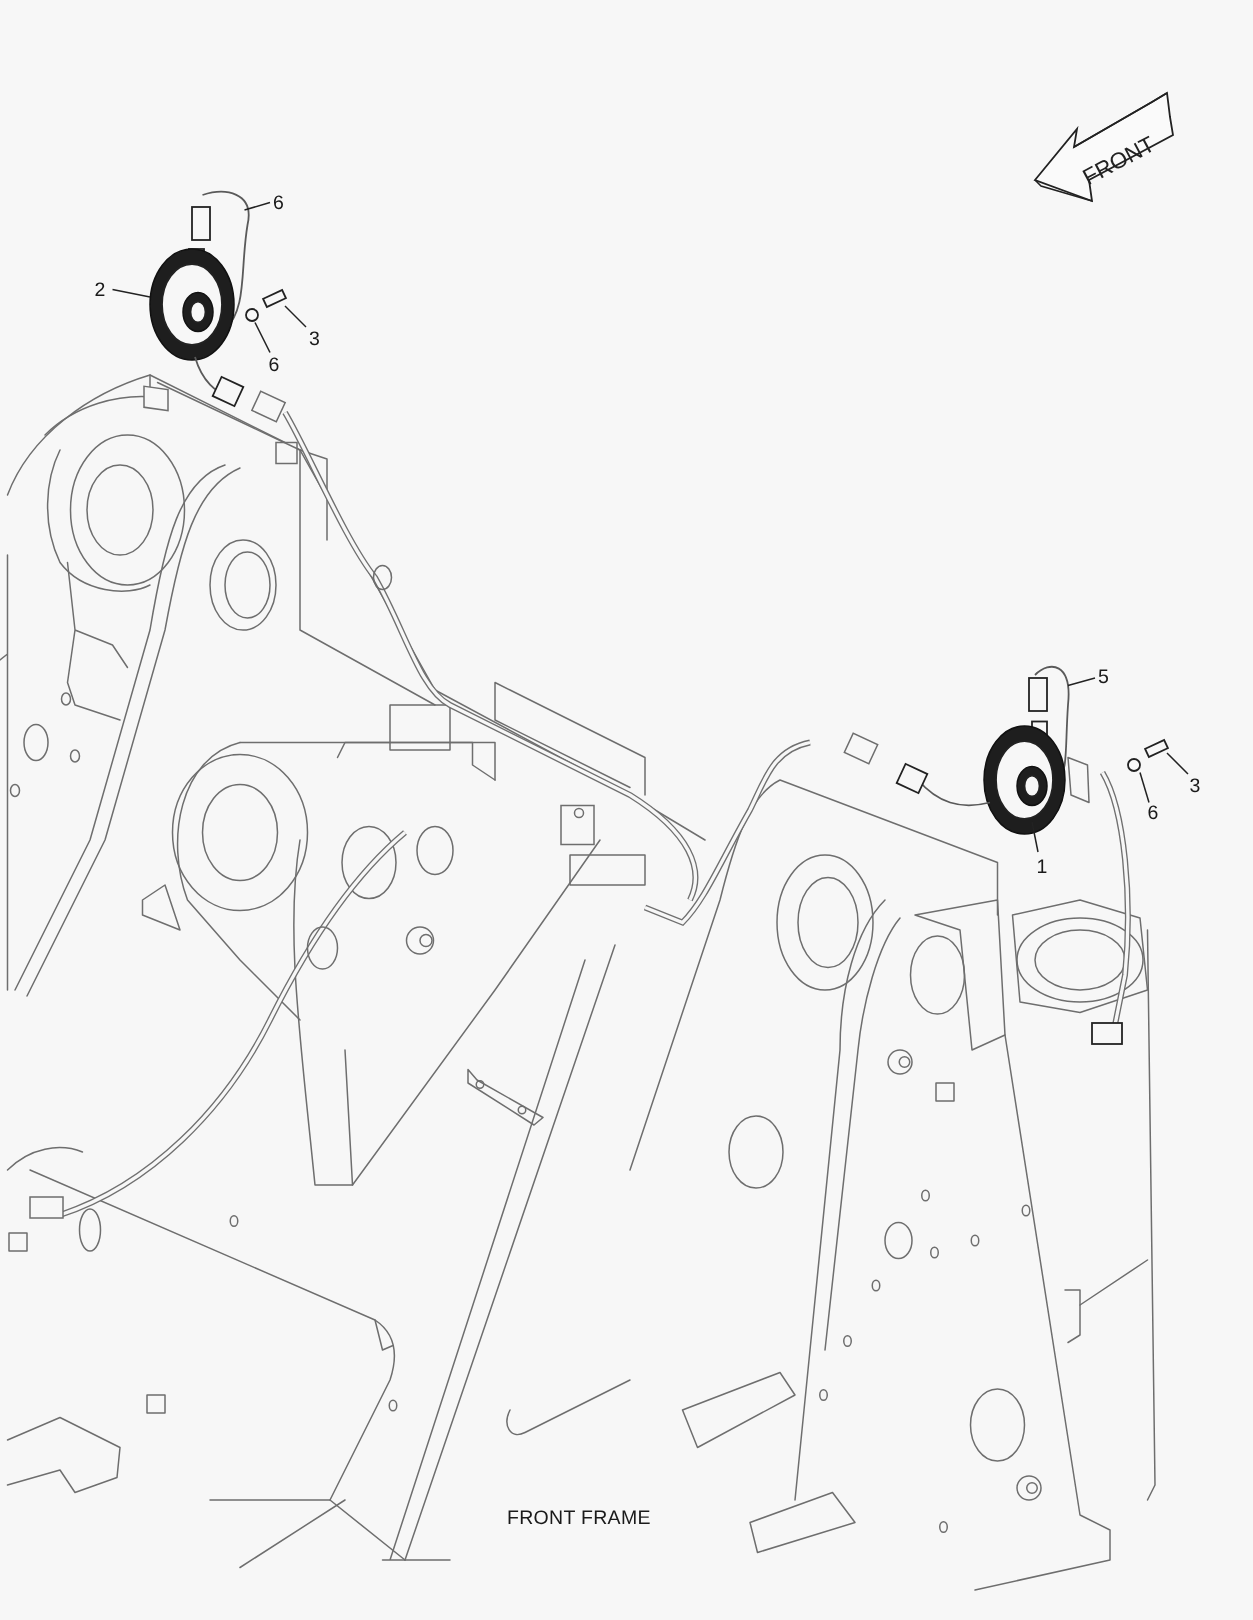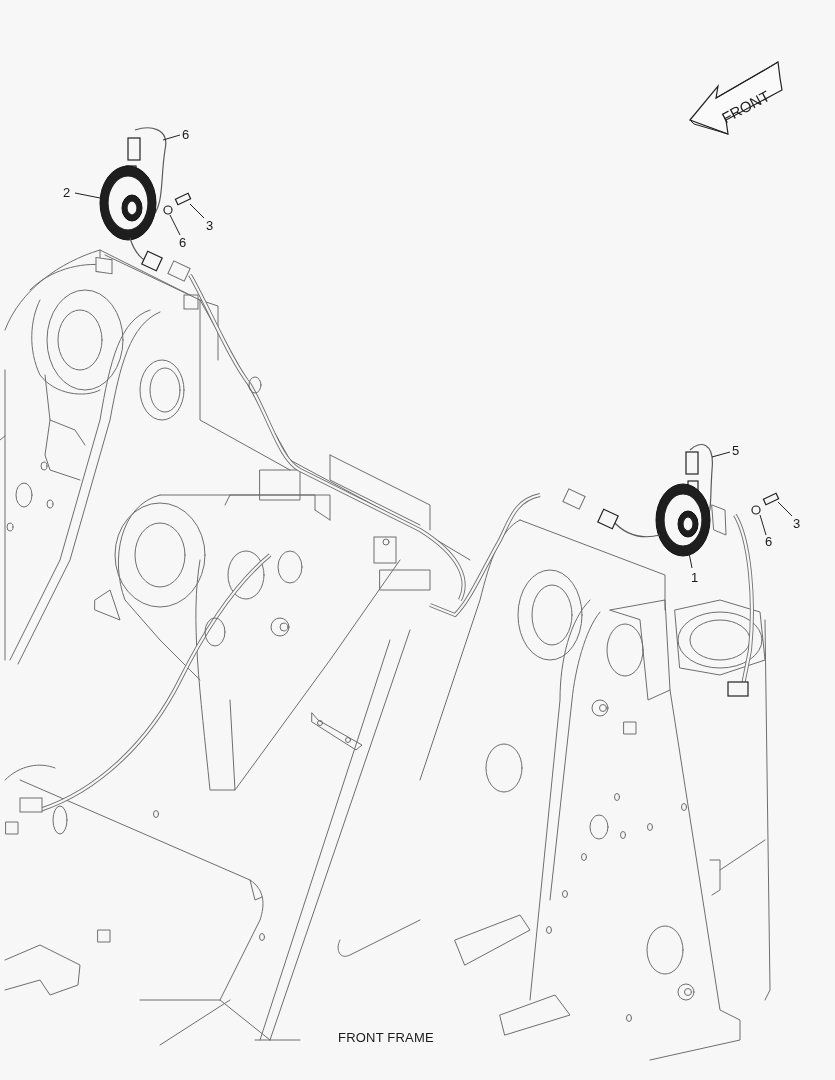--- a/index.html
+++ b/index.html
@@ -17,21 +17,20 @@
     .wire-inner { fill: none; stroke: #f7f7f7; stroke-width: 2.2; }
     .dark { fill: #1e1e1e; stroke: #111; stroke-width: 1; }
     .part { fill: #f7f7f7; stroke: #222; stroke-width: 1.2; }
     .leader { stroke: #222; stroke-width: 1; fill: none; }
     .callout {
       position: absolute; font-size: 13px; color: #1a1a1a; line-height: 1;
     }
     .caption {
       position: absolute; left: 338px; top: 1004px; font-size: 13px; color: #1a1a1a;
       letter-spacing: 0.2px;
-      margin-top: 26px;
     }
     .front-text { font-family: "Liberation Sans", sans-serif; font-size: 15px; fill: #222; }
   </style>
 </head>
 <body>
 
 <div class="canvas">
 
   <svg class="art" width="835" height="1080" viewBox="0 0 835 1080">
 

